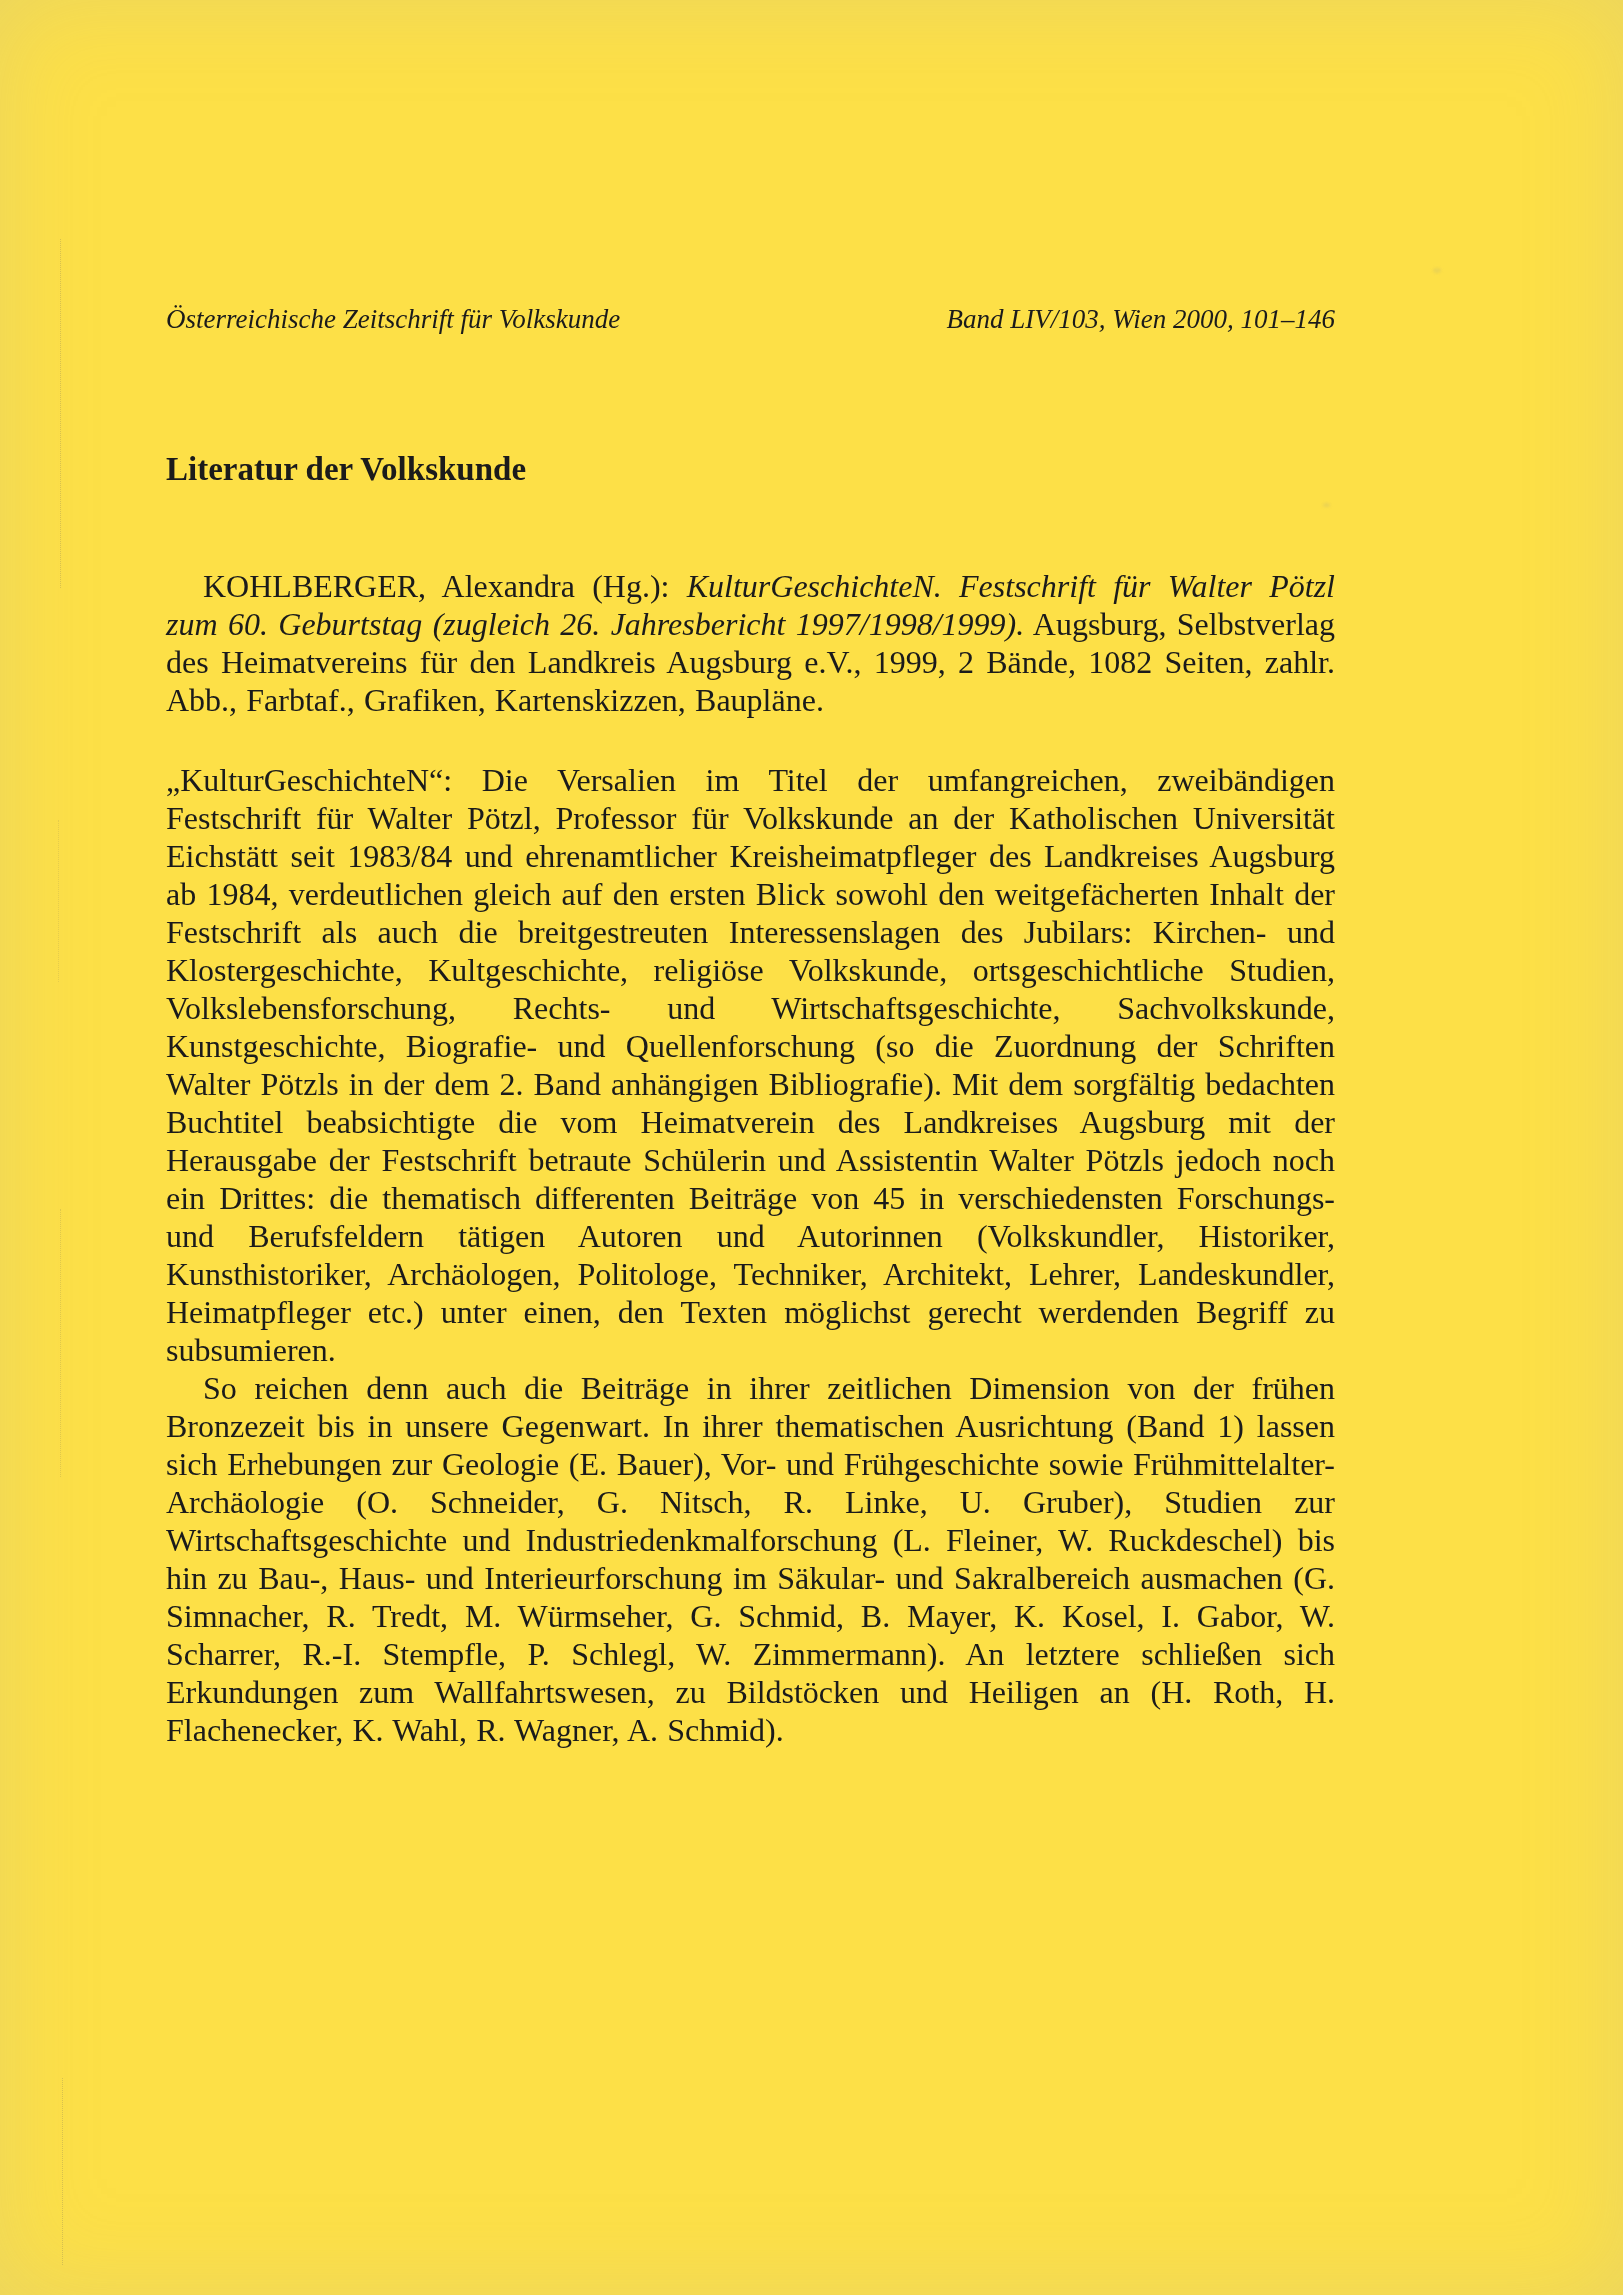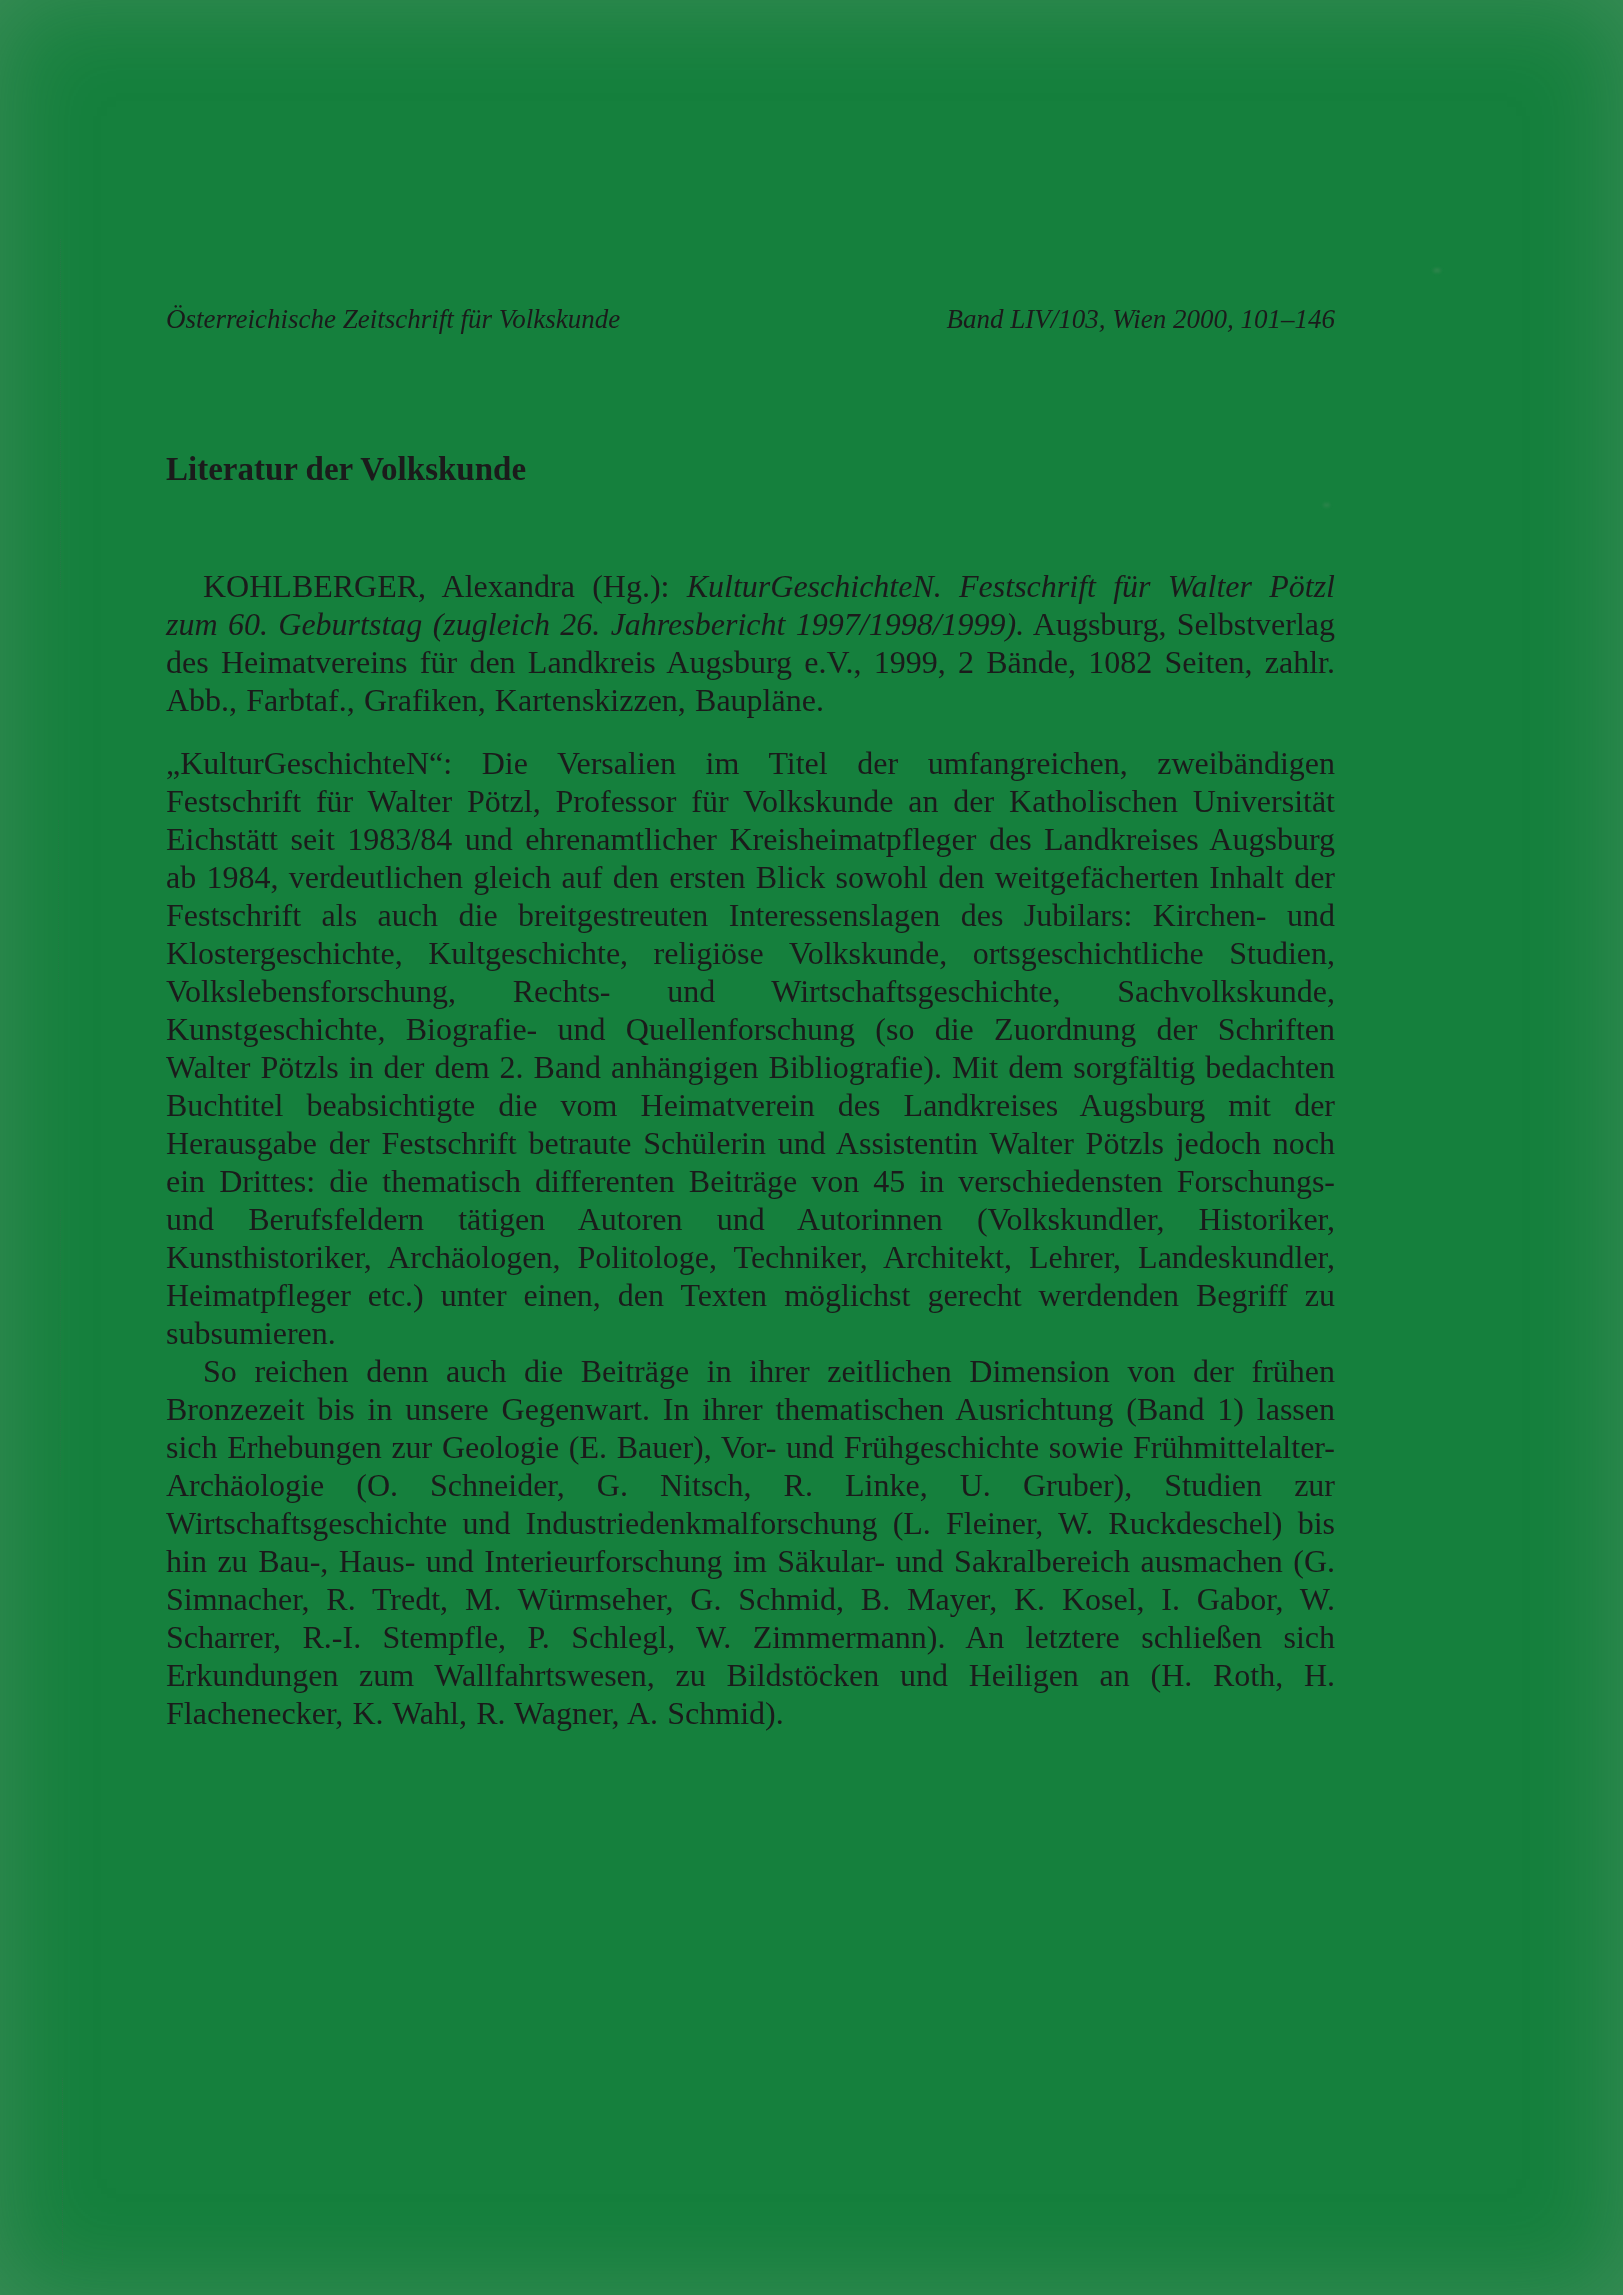--- a/index.html
+++ b/index.html
@@ -5,21 +5,21 @@
   html, body {
     margin: 0;
     padding: 0;
     background: #e8e8e6;
   }
   .page {
     position: relative;
     width: 1623px;
     height: 2295px;
     margin: 0 auto;
-    background: #15803d;
+    background: #fde047;
     box-shadow: inset 0 0 97px rgba(180,178,170,0.25);
     overflow: hidden;
     font-family: "Liberation Serif", "DejaVu Serif", serif;
     color: #1b1b1b;
   }
   .content {
     position: absolute;
     left: 166px;
     top: 302px;
     width: 1169px;
@@ -45,21 +45,21 @@
     text-align: justify;
     word-spacing: 1.2px;
     hyphens: auto;
     -webkit-hyphens: auto;
   }
   p.bib {
     margin-top: 78px;
     text-indent: 37px;
   }
   p.body-first {
-    margin-top: 25px;
+    margin-top: 42px;
   }
   p.body-indent {
     text-indent: 37px;
   }
   .italic { font-style: italic; }
   .scan-artifact {
     position: absolute;
     width: 0;
     border-left: 1.6px dotted rgba(90, 90, 90, 0.22);
   }

